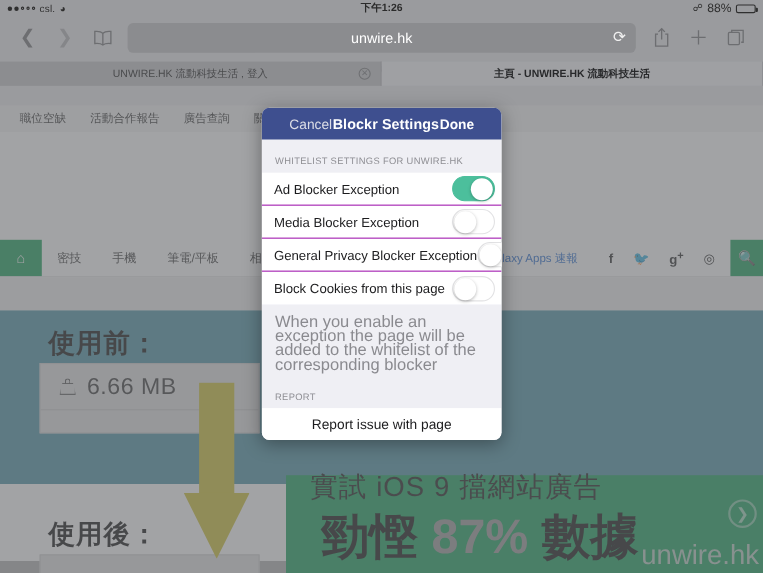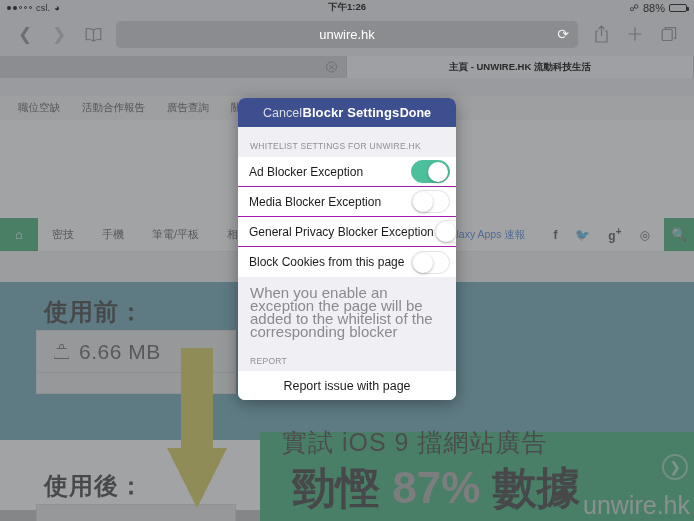--- a/index.html
+++ b/index.html
@@ -441,20 +441,21 @@
       <span class="bm-item">下載</span>
       <span class="bm-item">下載</span>
       <span class="bm-item">《成吉思汗(1987黃日华版)》全集在线观看 - 电视剧 - 百度影音 - 奇热剧集站</span>
       <span class="bm-item">下載</span>
       <span class="bm-item">50個香港冬日消遣好節目 | CNNGo.com</span>
 
     </div>
 
     <div class="tabbar">
       <div class="tab inactive">
+        <span>UNWIRE.HK 流動科技生活 , 登入</span>
         <span class="tab-close">✕</span>
       </div>
       <div class="tab active">
         <span>主頁 - UNWIRE.HK 流動科技生活</span>
       </div>
     </div>
   </div>
 
   <div id="modal">
 

